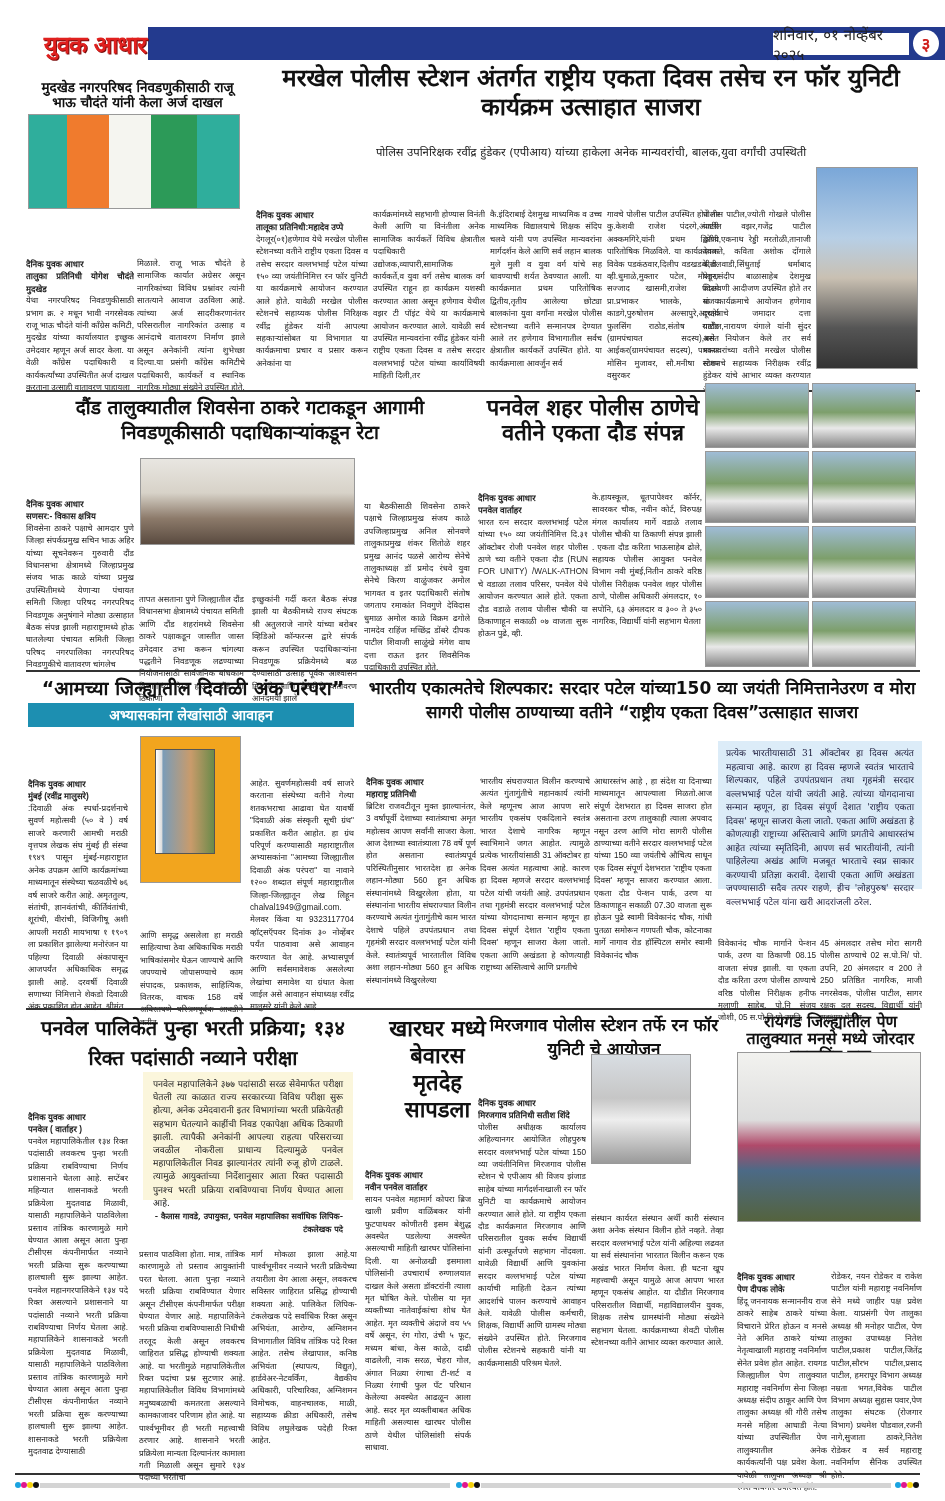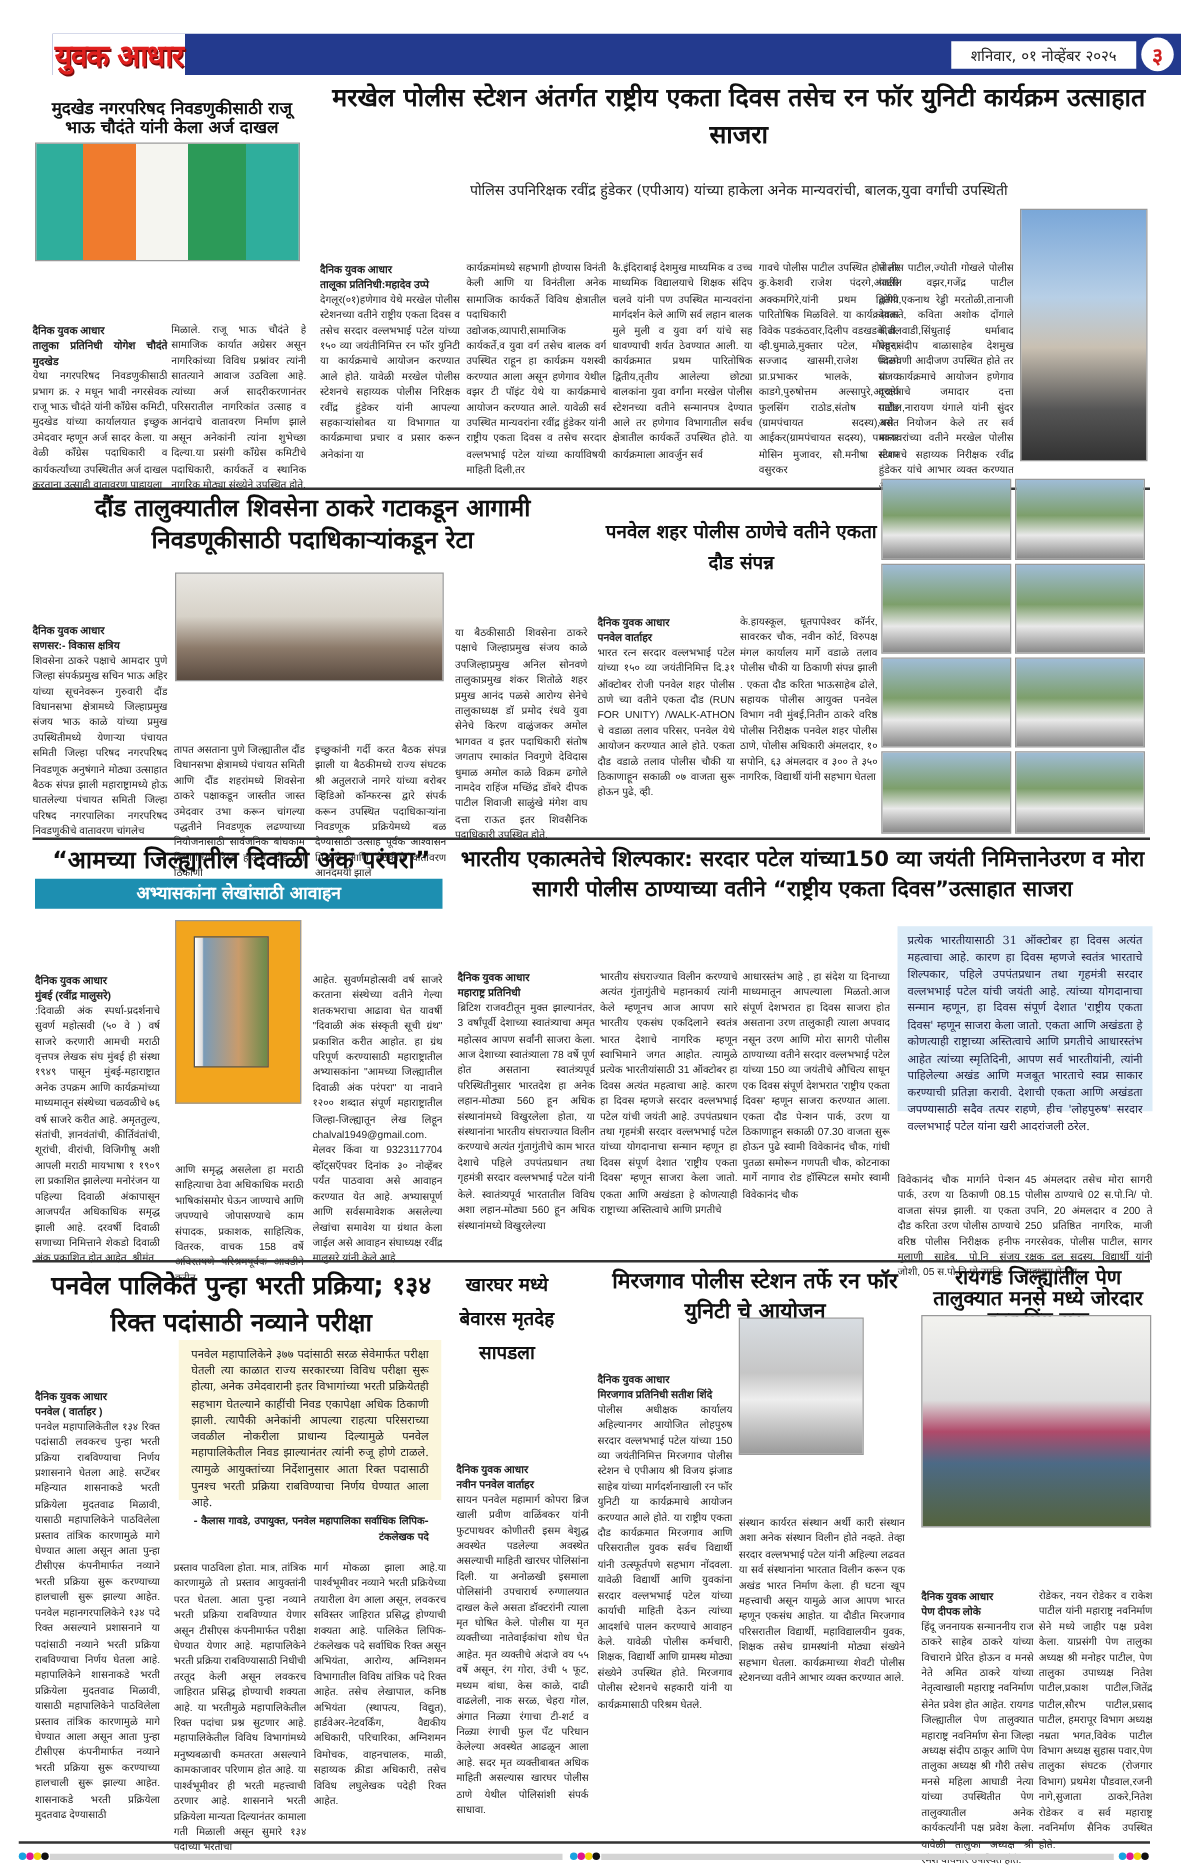--- a/index.html
+++ b/index.html
@@ -1,19 +1,19 @@
 <!DOCTYPE html>
 <html><head>
 <meta charset="utf-8">
 <style>
   * { box-sizing: border-box; margin: 0; padding: 0; }
   body { width: 945px; height: 1501px; background: #fff; font-family: "DejaVu Sans", sans-serif; color: #1a1a1a; position: relative; overflow: hidden; }
   .masthead { position: absolute; left: 11px; top: 27px; width: 905px; height: 33px; background: #233a8e; display: flex; align-items: center; margin-left: 31px; }
   .logo { background: #fff; height: 33px; width: 106px; display: flex; align-items: center; justify-content: center; font-weight: bold; font-size: 24px; color: #e0201e; font-family: "DejaVu Sans", sans-serif; letter-spacing: -1px; text-shadow: 1px 1px 0 #7a0c0c; }
-  .datebox { position: absolute; right: 38px; top: 6px; width: 148px; height: 22px; background: #fff; font-size: 12px; display: flex; align-items: center; justify-content: center; color: #222; }
+  .datebox { position: absolute; right: 38px; top: 6px; width: 136px; height: 22px; background: #fff; font-size: 15px; display: flex; align-items: center; justify-content: center; color: #222; }
   .pageno { position: absolute; right: 8px; top: 3px; width: 26px; height: 27px; border-radius: 50%; background: #fff; color: #d0201e; font-weight: bold; font-size: 17px; display: flex; align-items: center; justify-content: center; }
   .abs { position: absolute; }
   .headline { font-weight: bold; text-align: center; color: #111; line-height: 1.1; }
   .col { font-family: Liberation Sans, sans-serif; font-size: 8.2px; line-height: 12.4px; text-align: justify; color: #222; overflow: hidden; margin-top: 43px; }
   .byline { font-weight: bold; font-size: 8.4px; }
   .photo { background: linear-gradient(135deg, #8a8f7a 0%, #c3b59a 35%, #6e7d64 60%, #a8a39a 100%); border: 1px solid #999; }
   .photo.flag { background: linear-gradient(90deg, #2fae9c 0%, #2fae9c 18%, #f07b2d 18%, #f07b2d 38%, #f5f5f0 38%, #f5f5f0 58%, #2c9a58 58%, #2c9a58 80%, #2fae9c 80%); }
   .photo.road { background: linear-gradient(180deg, #7aa7d8 0%, #b7cfe6 35%, #c9c0b2 55%, #555 80%, #333 100%); }
   .photo.meeting { background: linear-gradient(180deg, #e8e6e1 0%, #d7d2c8 40%, #8c7a6a 70%, #5a4b40 100%); }
   .photo.run { background: linear-gradient(180deg, #9fbcd6 0%, #7d9f6b 45%, #e9e9e9 70%, #888 100%); }
@@ -38,21 +38,21 @@
 
 <div class="abs headline" style="left:30px;top:80px;width:215px;font-size:13.5px;">मुदखेड  नगरपरिषद निवडणुकीसाठी राजू भाऊ चौदंते यांनी केला अर्ज दाखल</div>
 <div class="abs photo flag" style="left:28px;top:114px;width:212px;height:95px;"></div>
 <div class="abs col" style="left:26px;top:215px;width:108px;height:172px;">
   <div class="byline">दैनिक युवक आधार</div>
   <div class="byline">तालुका प्रतिनिधी योगेश चौदंते मुदखेड</div>
   <div>येथा नगरपरिषद निवडणुकीसाठी प्रभाग क्र. २ मधून भावी नगरसेवक राजू भाऊ चौदंते यांनी कॉंग्रेस कमिटी, मुदखेड यांच्या कार्यालयात इच्छुक उमेदवार म्हणून अर्ज सादर केला. या वेळी कॉंग्रेस पदाधिकारी व कार्यकर्त्यांच्या उपस्थितीत अर्ज दाखल करताना उत्साही वातावरण पाहायला</div>
 </div>
 <div class="abs col" style="left:137px;top:215px;width:108px;height:172px;">मिळाले. राजू भाऊ चौदंते हे सामाजिक कार्यात अग्रेसर असून नागरिकांच्या विविध प्रश्नांवर त्यांनी सातत्याने आवाज उठविला आहे. त्यांच्या अर्ज सादरीकरणानंतर परिसरातील नागरिकांत उत्साह व आनंदाचे वातावरण निर्माण झाले असून अनेकांनी त्यांना शुभेच्छा दिल्या.या प्रसंगी कॉंग्रेस कमिटीचे पदाधिकारी, कार्यकर्ते व स्थानिक नागरिक मोठ्या संख्येने उपस्थित होते.</div>
 
-<div class="abs headline" style="left:255px;top:64px;width:672px;font-size:20px;line-height:29px;">मरखेल पोलीस स्टेशन अंतर्गत राष्ट्रीय एकता दिवस तसेच रन फॉर युनिटी कार्यक्रम उत्साहात साजरा</div>
+<div class="abs headline" style="left:255px;top:64px;width:672px;font-size:24px;line-height:29px;">मरखेल पोलीस स्टेशन अंतर्गत राष्ट्रीय एकता दिवस तसेच रन फॉर युनिटी कार्यक्रम उत्साहात साजरा</div>
 <div class="abs" style="left:255px;top:144px;width:672px;font-size:11.3px;text-align:center;">पोलिस उपनिरिक्षक रवींद्र हुंडेकर (एपीआय) यांच्या हाकेला अनेक मान्यवरांची, बालक,युवा वर्गांची उपस्थिती</div>
 <div class="abs col" style="left:256px;top:166px;width:112px;height:225px;">
   <div class="byline">दैनिक युवक आधार</div>
   <div class="byline">तालूका प्रतिनिधी:महादेव उप्पे</div>
   <div>देगलूर(०१)हणेगाव येथे मरखेल पोलीस स्टेशनच्या वतीने राष्ट्रीय एकता दिवस व तसेच सरदार वल्लभभाई पटेल यांच्या १५० व्या जयंतीनिमित्त रन फॉर युनिटी या कार्यक्रमाचे आयोजन करण्यात आले होते. यावेळी मरखेल पोलीस स्टेशनचे सहाय्यक पोलीस निरिक्षक रवींद्र हुंडेकर यांनी आपल्या सहकाऱ्यांसोबत या विभागात या कार्यक्रमाचा प्रचार व प्रसार करून अनेकांना या</div>
 </div>
 <div class="abs col" style="left:373px;top:166px;width:112px;height:225px;">कार्यक्रमांमध्ये सहभागी होण्यास विनंती केली आणि या विनंतीला अनेक सामाजिक कार्यकर्ते विविध क्षेत्रातील पदाधिकारी उद्योजक,व्यापारी,सामाजिक कार्यकर्ते,व युवा वर्ग तसेच बालक वर्ग उपस्थित राहून हा कार्यक्रम यशस्वी करण्यात आला असून हणेगाव येथील वझर टी पॉइंट येथे या कार्यक्रमाचे आयोजन करण्यात आले. यावेळी सर्व उपस्थित मान्यवरांना रवींद्र हुंडेकर यांनी राष्ट्रीय एकता दिवस व तसेच सरदार वल्लभभाई पटेल यांच्या कार्याविषयी माहिती दिली,तर</div>
 <div class="abs col" style="left:490px;top:166px;width:112px;height:225px;">कै.इंदिराबाई देशमुख माध्यमिक व उच्च माध्यमिक विद्यालयाचे शिक्षक संदिप चलवे यांनी पण उपस्थित मान्यवरांना मार्गदर्शन केले आणि सर्व लहान बालक मुले मुली व युवा वर्ग यांचे सह धावण्याची शर्यत ठेवण्यात आली. या कार्यक्रमात प्रथम पारितोषिक द्वितीय,तृतीय आलेल्या छोट्या बालकांना युवा वर्गांना मरखेल पोलीस स्टेशनच्या वतीने सन्मानपत्र देण्यात आले तर हणेगाव विभागातील सर्वच क्षेत्रातील कार्यकर्ते उपस्थित होते. या कार्यक्रमाला आवर्जुन सर्व</div>
 <div class="abs col" style="left:607px;top:166px;width:112px;height:225px;">गावचे पोलीस पाटील उपस्थित होते तर कु.केशवी राजेश पंदरगे,अंजली अक्कमगिरे,यांनी प्रथम द्वितीय पारितोषिक मिळविले. या कार्यक्रमाला विवेक पडकंठवार,दिलीप वडखडके,डी. व्ही.धुमाळे,मुक्तार पटेल, मौलाना सज्जाद खासमी,राजेश पंदरगे प्रा.प्रभाकर भालके, संजय काडगे,पुरुषोत्तम अल्सापुरे,आचार्य फुलसिंग राठोड,संतोष राठोड (ग्रामपंचायत सदस्य),बसंत आईकर(ग्रामपंचायत सदस्य), पत्रकार मोसिन मुजावर, सौ.मनीषा संजय वसुरकर</div>
 <div class="abs col" style="left:703px;top:166px;width:108px;height:225px;">पोलीस पाटील,ज्योती गोखले पोलीस पाटील वझर,गजेंद्र पाटील लोणी,एकनाथ रेड्डी मरतोळी,तानाजी देवकते, कविता अशोक दोंगाले बीजलवाडी,सिंधुताई धर्माबाद येडूर,संदीप बाळासाहेब देशमुख शिळवणी आदीजण उपस्थित होते तर या कार्यक्रमाचे आयोजन हणेगाव दूरक्षेत्राचे जमादार दत्ता पाटील,नारायण यंगाले यांनी सुंदर असे नियोजन केले तर सर्व मान्यवरांच्या वतीने मरखेल पोलीस स्टेशनचे सहाय्यक निरीक्षक रवींद्र हुंडेकर यांचे आभार व्यक्त करण्यात आले.</div>
@@ -64,21 +64,21 @@
 <div class="abs col" style="left:26px;top:455px;width:108px;height:212px;">
   <div class="byline">दैनिक युवक आधार</div>
   <div class="byline">सणसर:- विकास क्षत्रिय</div>
   <div>शिवसेना ठाकरे पक्षाचे आमदार पुणे जिल्हा संपर्कप्रमुख सचिन भाऊ अहिर यांच्या सूचनेवरून गुरुवारी दौंड विधानसभा क्षेत्रामध्ये जिल्हाप्रमुख संजय भाऊ काळे यांच्या प्रमुख उपस्थितीमध्ये येणाऱ्या पंचायत समिती जिल्हा परिषद नगरपरिषद निवडणूक अनुषंगाने मोठ्या उत्साहात बैठक संपन्न झाली महाराष्ट्रामध्ये होऊ घातलेल्या पंचायत समिती जिल्हा परिषद नगरपालिका नगरपरिषद निवडणुकीचे वातावरण चांगलेच</div>
 </div>
 <div class="abs photo meeting" style="left:140px;top:458px;width:215px;height:87px;"></div>
 <div class="abs col" style="left:139px;top:551px;width:105px;height:115px;">तापत असताना पुणे जिल्ह्यातील दौंड विधानसभा क्षेत्रामध्ये पंचायत समिती आणि दौंड शहरांमध्ये शिवसेना ठाकरे पक्षाकडून जास्तीत जास्त उमेदवार उभा करून चांगल्या पद्धतीने निवडणूक लढण्याच्या नियोजनासाठी सार्वजनिक बांधकाम विभागाच्या रेस्ट हाऊस दौंड या ठिकाणी</div>
 <div class="abs col" style="left:252px;top:551px;width:105px;height:115px;">इच्छुकांनी गर्दी करत बैठक संपन्न झाली या बैठकीमध्ये राज्य संघटक श्री अतुलराजे नागरे यांच्या बरोबर व्हिडिओ कॉन्फरन्स द्वारे संपर्क करून उपस्थित पदाधिकाऱ्यांना निवडणूक प्रक्रियेमध्ये बळ देण्यासाठी उत्साह पूर्वक आश्वासन मिळाले आणि बैठकीचे वातावरण आनंदमयी झाले</div>
 <div class="abs col" style="left:364px;top:458px;width:106px;height:208px;">या बैठकीसाठी शिवसेना ठाकरे पक्षाचे जिल्हाप्रमुख संजय काळे उपजिल्हाप्रमुख अनिल सोनवणे तालुकाप्रमुख शंकर शितोळे शहर प्रमुख आनंद पळसे आरोग्य सेनेचे तालुकाध्यक्ष डॉ प्रमोद रंधवे युवा सेनेचे किरण वाळुंजकर अमोल भागवत व इतर पदाधिकारी संतोष जगताप रमाकांत निवगुणे देविदास धुमाळ अमोल काळे विक्रम ढगोले नामदेव राहिंज मच्छिंद्र डोंबरे दीपक पाटील शिवाजी साळुंखे मंगेश वाघ दत्ता राऊत इतर शिवसैनिक पदाधिकारी उपस्थित होते.</div>
 
-<div class="abs headline" style="left:478px;top:395px;width:230px;font-size:15px;line-height:25px;margin-top:18px;">पनवेल शहर पोलीस ठाणेचे वतीने एकता दौड संपन्न</div>
+<div class="abs headline" style="left:478px;top:395px;width:230px;font-size:22px;line-height:25px;">पनवेल शहर पोलीस ठाणेचे वतीने एकता दौड संपन्न</div>
 <div class="abs col" style="left:478px;top:449px;width:110px;height:218px;">
   <div class="byline">दैनिक युवक आधार</div>
   <div class="byline">पनवेल वार्ताहर</div>
   <div>भारत रत्न सरदार वल्लभभाई पटेल यांच्या १५० व्या जयंतीनिमित्त दि.३१ ऑक्टोबर रोजी पनवेल शहर पोलीस ठाणे च्या वतीने एकता दौड (RUN FOR UNITY) /WALK-ATHON चे वडाळा तलाव परिसर, पनवेल येथे आयोजन करण्यात आले होते. एकता दौड वडाळे तलाव पोलीस चौकी या ठिकाणाहून सकाळी ०७ वाजता सुरू होऊन पुढे, व्ही.</div>
 </div>
 <div class="abs col" style="left:592px;top:449px;width:110px;height:218px;">के.हायस्कूल, धूतपापेश्वर कॉर्नर, सावरकर चौक, नवीन कोर्ट, विरुपक्ष मंगल कार्यालय मार्गे वडाळे तलाव पोलीस चौकी या ठिकाणी संपन्न झाली . एकता दौड करिता भाऊसाहेब ढोले, सहायक पोलीस आयुक्त पनवेल विभाग नवी मुंबई,नितीन ठाकरे वरिष्ठ पोलीस निरीक्षक पनवेल शहर पोलीस ठाणे, पोलीस अधिकारी अंमलदार, १० सपोनि, ६३ अंमलदार व ३०० ते ३५० नागरिक, विद्यार्थी यांनी सहभाग घेतला</div>
 <div class="abs photo run" style="left:705px;top:383px;width:104px;height:65px;"></div>
 <div class="abs photo run" style="left:812px;top:383px;width:104px;height:65px;"></div>
 <div class="abs photo run" style="left:705px;top:451px;width:104px;height:72px;"></div>
 <div class="abs photo run" style="left:812px;top:451px;width:104px;height:72px;"></div>
@@ -122,21 +122,21 @@
   <div class="byline">पनवेल ( वार्ताहर )</div>
   <div>पनवेल महापालिकेतील १३४ रिक्त पदांसाठी लवकरच पुन्हा भरती प्रक्रिया राबविण्याचा निर्णय प्रशासनाने घेतला आहे. सप्टेंबर महिन्यात शासनाकडे भरती प्रक्रियेला मुदतवाढ मिळावी, यासाठी महापालिकेने पाठविलेला प्रस्ताव तांत्रिक कारणामुळे मागे घेण्यात आला असून आता पुन्हा टीसीएस कंपनीमार्फत नव्याने भरती प्रक्रिया सुरू करण्याच्या हालचाली सुरू झाल्या आहेत. पनवेल महानगरपालिकेने १३४ पदे रिक्त असल्याने प्रशासनाने या पदांसाठी नव्याने भरती प्रक्रिया राबविण्याचा निर्णय घेतला आहे. महापालिकेने शासनाकडे भरती प्रक्रियेला मुदतवाढ मिळावी, यासाठी महापालिकेने पाठविलेला प्रस्ताव तांत्रिक कारणामुळे मागे घेण्यात आला असून आता पुन्हा टीसीएस कंपनीमार्फत नव्याने भरती प्रक्रिया सुरू करण्याच्या हालचाली सुरू झाल्या आहेत. शासनाकडे भरती प्रक्रियेला मुदतवाढ देण्यासाठी</div>
 </div>
 <div class="abs creambox" style="left:143px;top:1072px;width:210px;height:128px;">
   <div>पनवेल महापालिकेने ३७७ पदांसाठी सरळ सेवेमार्फत परीक्षा घेतली त्या काळात राज्य सरकारच्या विविध परीक्षा सुरू होत्या, अनेक उमेदवारानी इतर विभागांच्या भरती प्रक्रियेतही सहभाग घेतल्याने काहींची निवड एकापेक्षा अधिक ठिकाणी झाली. त्यापैकी अनेकांनी आपल्या राहत्या परिसराच्या जवळील नोकरीला प्राधान्य दिल्यामुळे पनवेल महापालिकेतील निवड झाल्यानंतर त्यांनी रुजू होणे टाळले. त्यामुळे आयुक्तांच्या निर्देशानुसार आता रिक्त पदासाठी पुनश्च भरती प्रक्रिया राबविण्याचा निर्णय घेण्यात आला आहे.</div>
   <div style="text-align:right;font-weight:bold;font-size:8px;">- कैलास गावडे, उपायुक्त, पनवेल महापालिका सर्वाधिक लिपिक-टंकलेखक पदे</div>
 </div>
 <div class="abs col" style="left:139px;top:1206px;width:106px;height:262px;">प्रस्ताव पाठविला होता. मात्र, तांत्रिक कारणामुळे तो प्रस्ताव आयुक्तांनी परत घेतला. आता पुन्हा नव्याने भरती प्रक्रिया राबविण्यात येणार असून टीसीएस कंपनीमार्फत परीक्षा घेण्यात येणार आहे. महापालिकेने भरती प्रक्रिया राबविण्यासाठी निधीची तरतूद केली असून लवकरच जाहिरात प्रसिद्ध होण्याची शक्यता आहे. या भरतीमुळे महापालिकेतील रिक्त पदांचा प्रश्न सुटणार आहे. महापालिकेतील विविध विभागांमध्ये मनुष्यबळाची कमतरता असल्याने कामकाजावर परिणाम होत आहे. या पार्श्वभूमीवर ही भरती महत्त्वाची ठरणार आहे. शासनाने भरती प्रक्रियेला मान्यता दिल्यानंतर कामाला गती मिळाली असून सुमारे १३४ पदांच्या भरतीचा</div>
 <div class="abs col" style="left:251px;top:1206px;width:106px;height:262px;">मार्ग मोकळा झाला आहे.या पार्श्वभूमीवर नव्याने भरती प्रक्रियेच्या तयारीला वेग आला असून, लवकरच सविस्तर जाहिरात प्रसिद्ध होण्याची शक्यता आहे. पालिकेत लिपिक-टंकलेखक पदे सर्वाधिक रिक्त असून अभियंता, आरोग्य, अग्निशमन विभागातील विविध तांत्रिक पदे रिक्त आहेत. तसेच लेखापाल, कनिष्ठ अभियंता (स्थापत्य, विद्युत), हार्डवेअर-नेटवर्किंग, वैद्यकीय अधिकारी, परिचारिका, अग्निशमन विमोचक, वाहनचालक, माळी, सहाय्यक क्रीडा अधिकारी, तसेच विविध लघुलेखक पदेही रिक्त आहेत.</div>
 
-<div class="abs headline" style="left:353px;top:1015px;width:105px;font-size:15px;line-height:27px;">खारघर मध्ये बेवारस मृतदेह सापडला</div>
+<div class="abs headline" style="left:385px;top:1015px;width:105px;font-size:22px;line-height:27px;">खारघर मध्ये बेवारस मृतदेह सापडला</div>
 <div class="abs col" style="left:365px;top:1126px;width:106px;height:342px;">
   <div class="byline">दैनिक युवक आधार</div>
   <div class="byline">नवीन पनवेल वार्ताहर</div>
   <div>सायन पनवेल महामार्ग कोपरा ब्रिज खाली प्रवीण वाळिंबकर यांनी फुटपाथवर कोणीतरी इसम बेशुद्ध अवस्थेत पडलेल्या अवस्थेत असल्याची माहिती खारघर पोलिसांना दिली. या अनोळखी इसमाला पोलिसांनी उपचारार्थ रुग्णालयात दाखल केले असता डॉक्टरांनी त्याला मृत घोषित केले. पोलीस या मृत व्यक्तीच्या नातेवाईकांचा शोध घेत आहेत. मृत व्यक्तीचे अंदाजे वय ५५ वर्षे असून, रंग गोरा, उंची ५ फूट, मध्यम बांधा, केस काळे, दाढी वाढलेली, नाक सरळ, चेहरा गोल, अंगात निळ्या रंगाचा टी-शर्ट व निळ्या रंगाची फुल पँट परिधान केलेल्या अवस्थेत आढळून आला आहे. सदर मृत व्यक्तीबाबत अधिक माहिती असल्यास खारघर पोलीस ठाणे येथील पोलिसांशी संपर्क साधावा.</div>
 </div>
 
 <div class="abs headline" style="left:478px;top:1013px;width:252px;font-size:17px;line-height:24px;">मिरजगाव पोलीस स्टेशन तर्फे रन फॉर युनिटी चे आयोजन</div>
 <div class="abs col" style="left:478px;top:1054px;width:108px;height:414px;">
   <div class="byline">दैनिक युवक आधार</div>
   <div class="byline">मिरजगाव प्रतिनिधी सतीश शिंदे</div>

